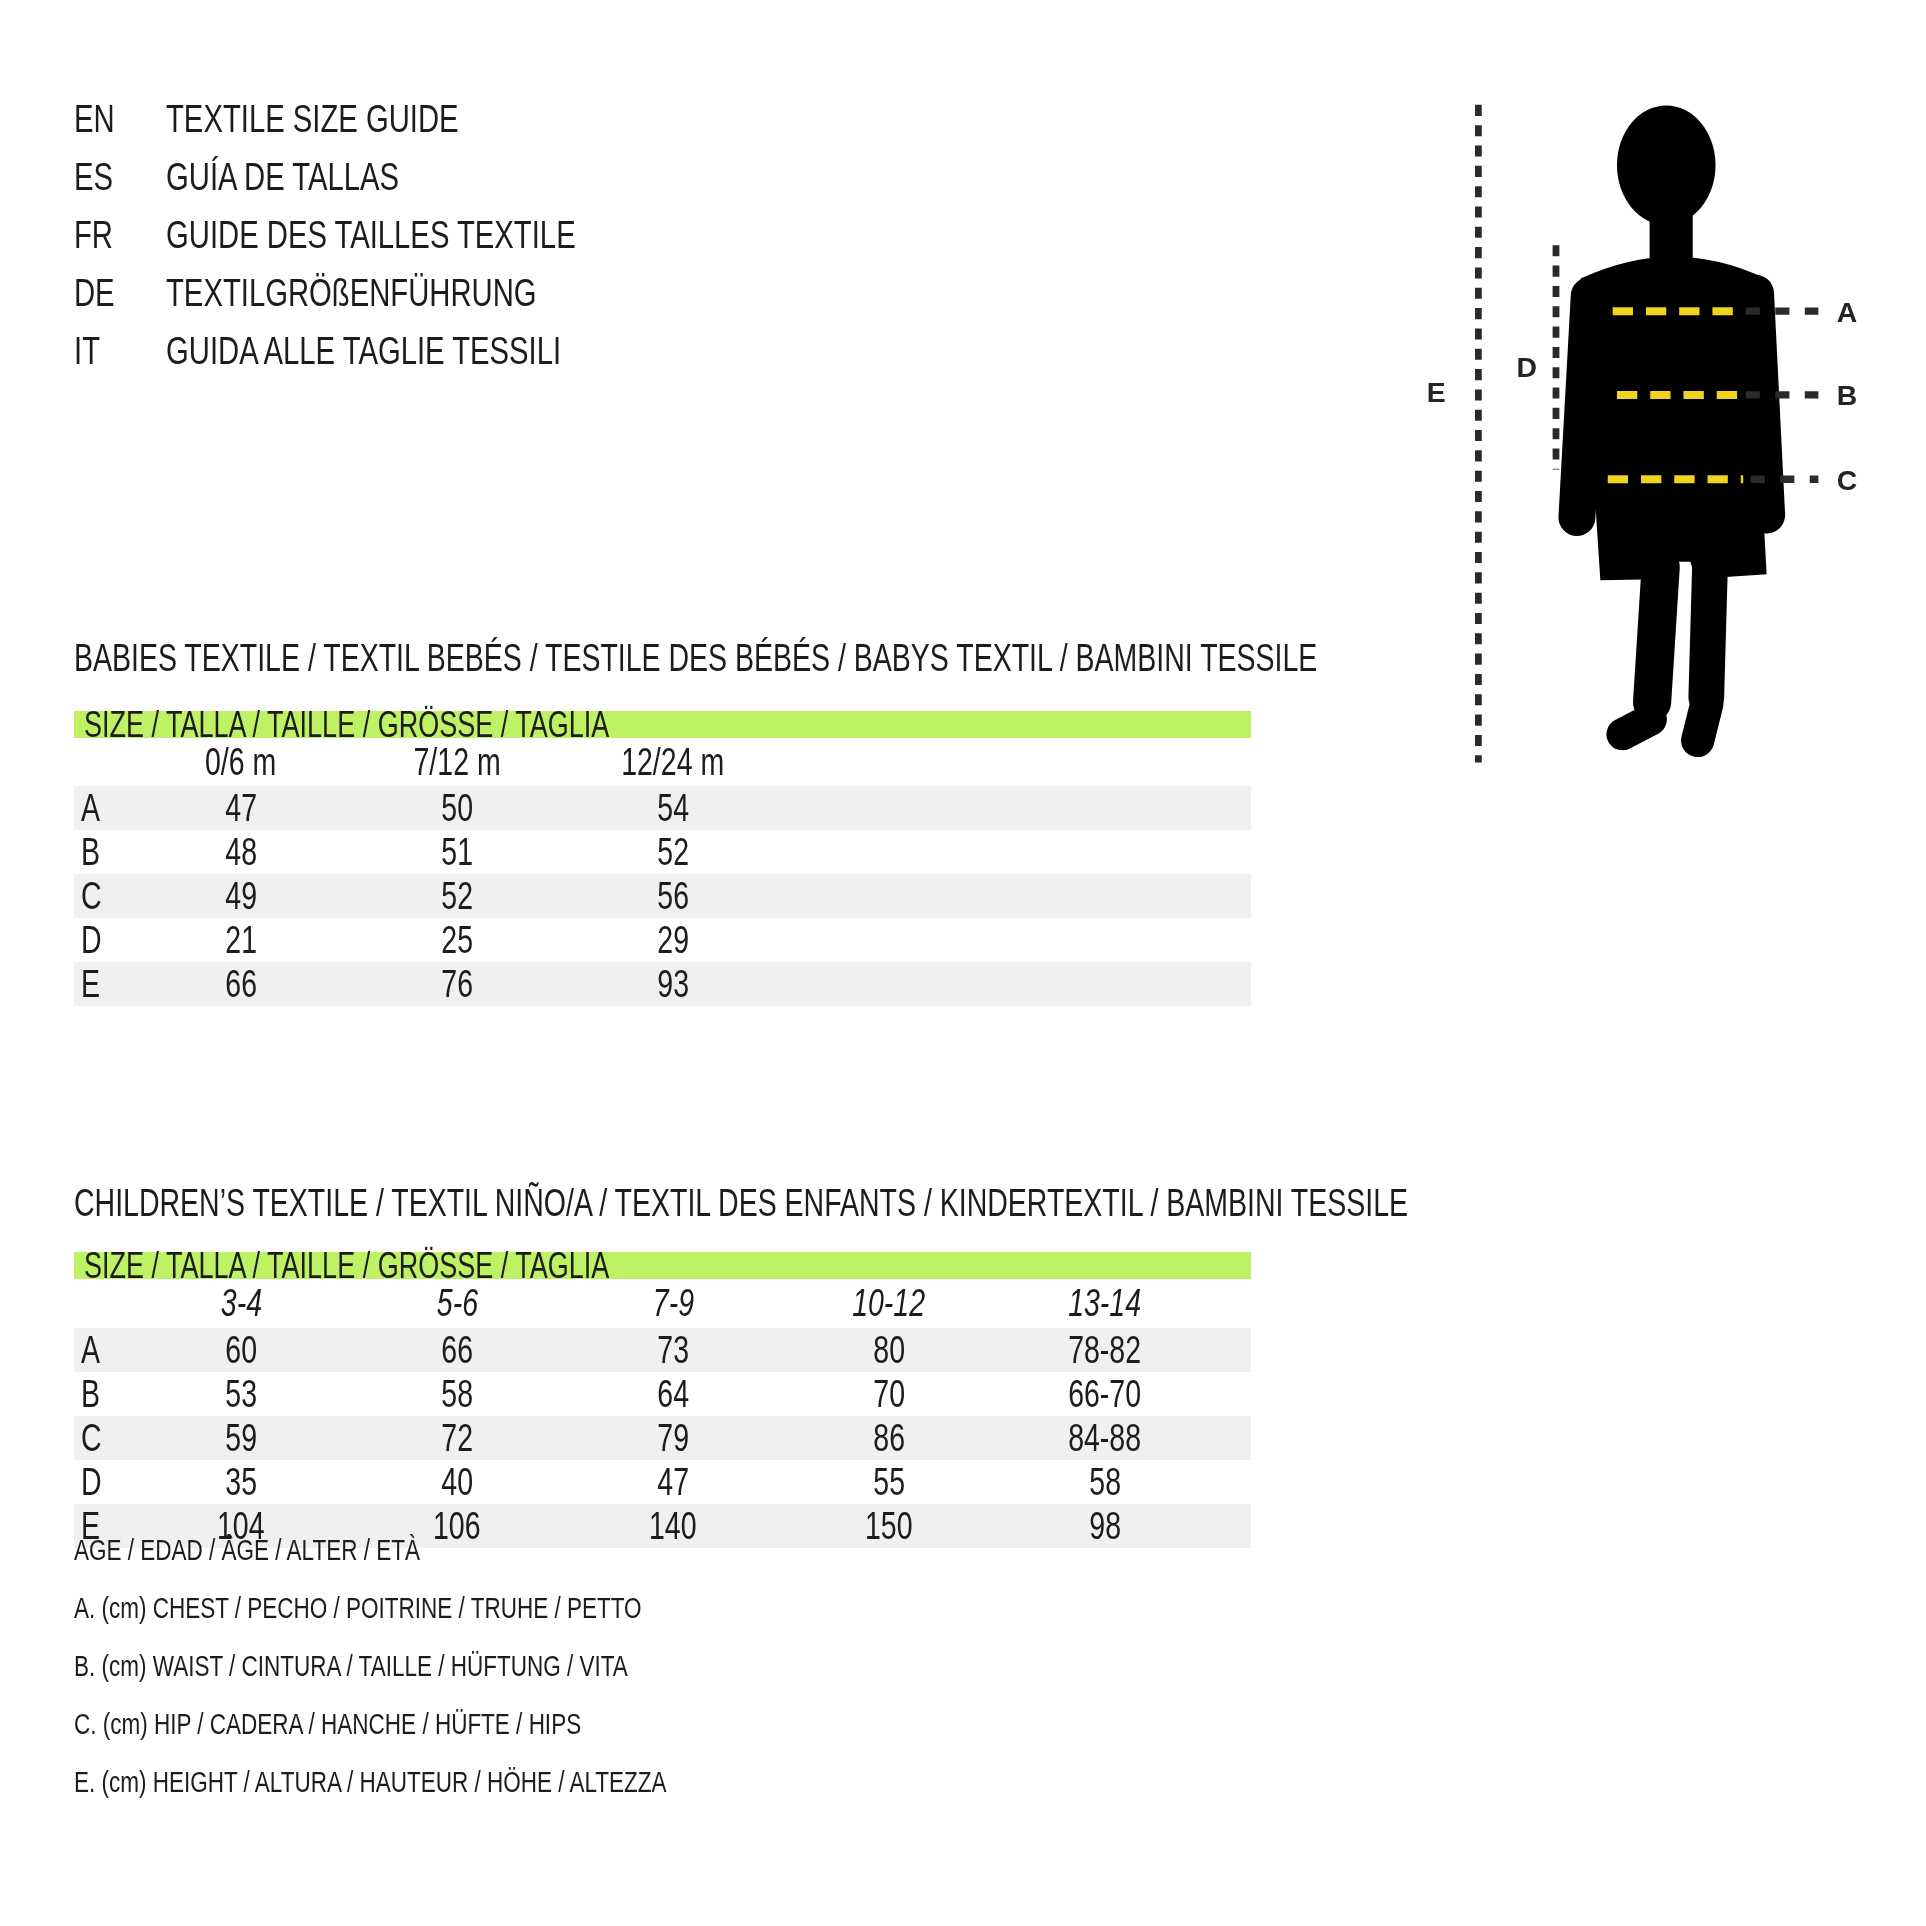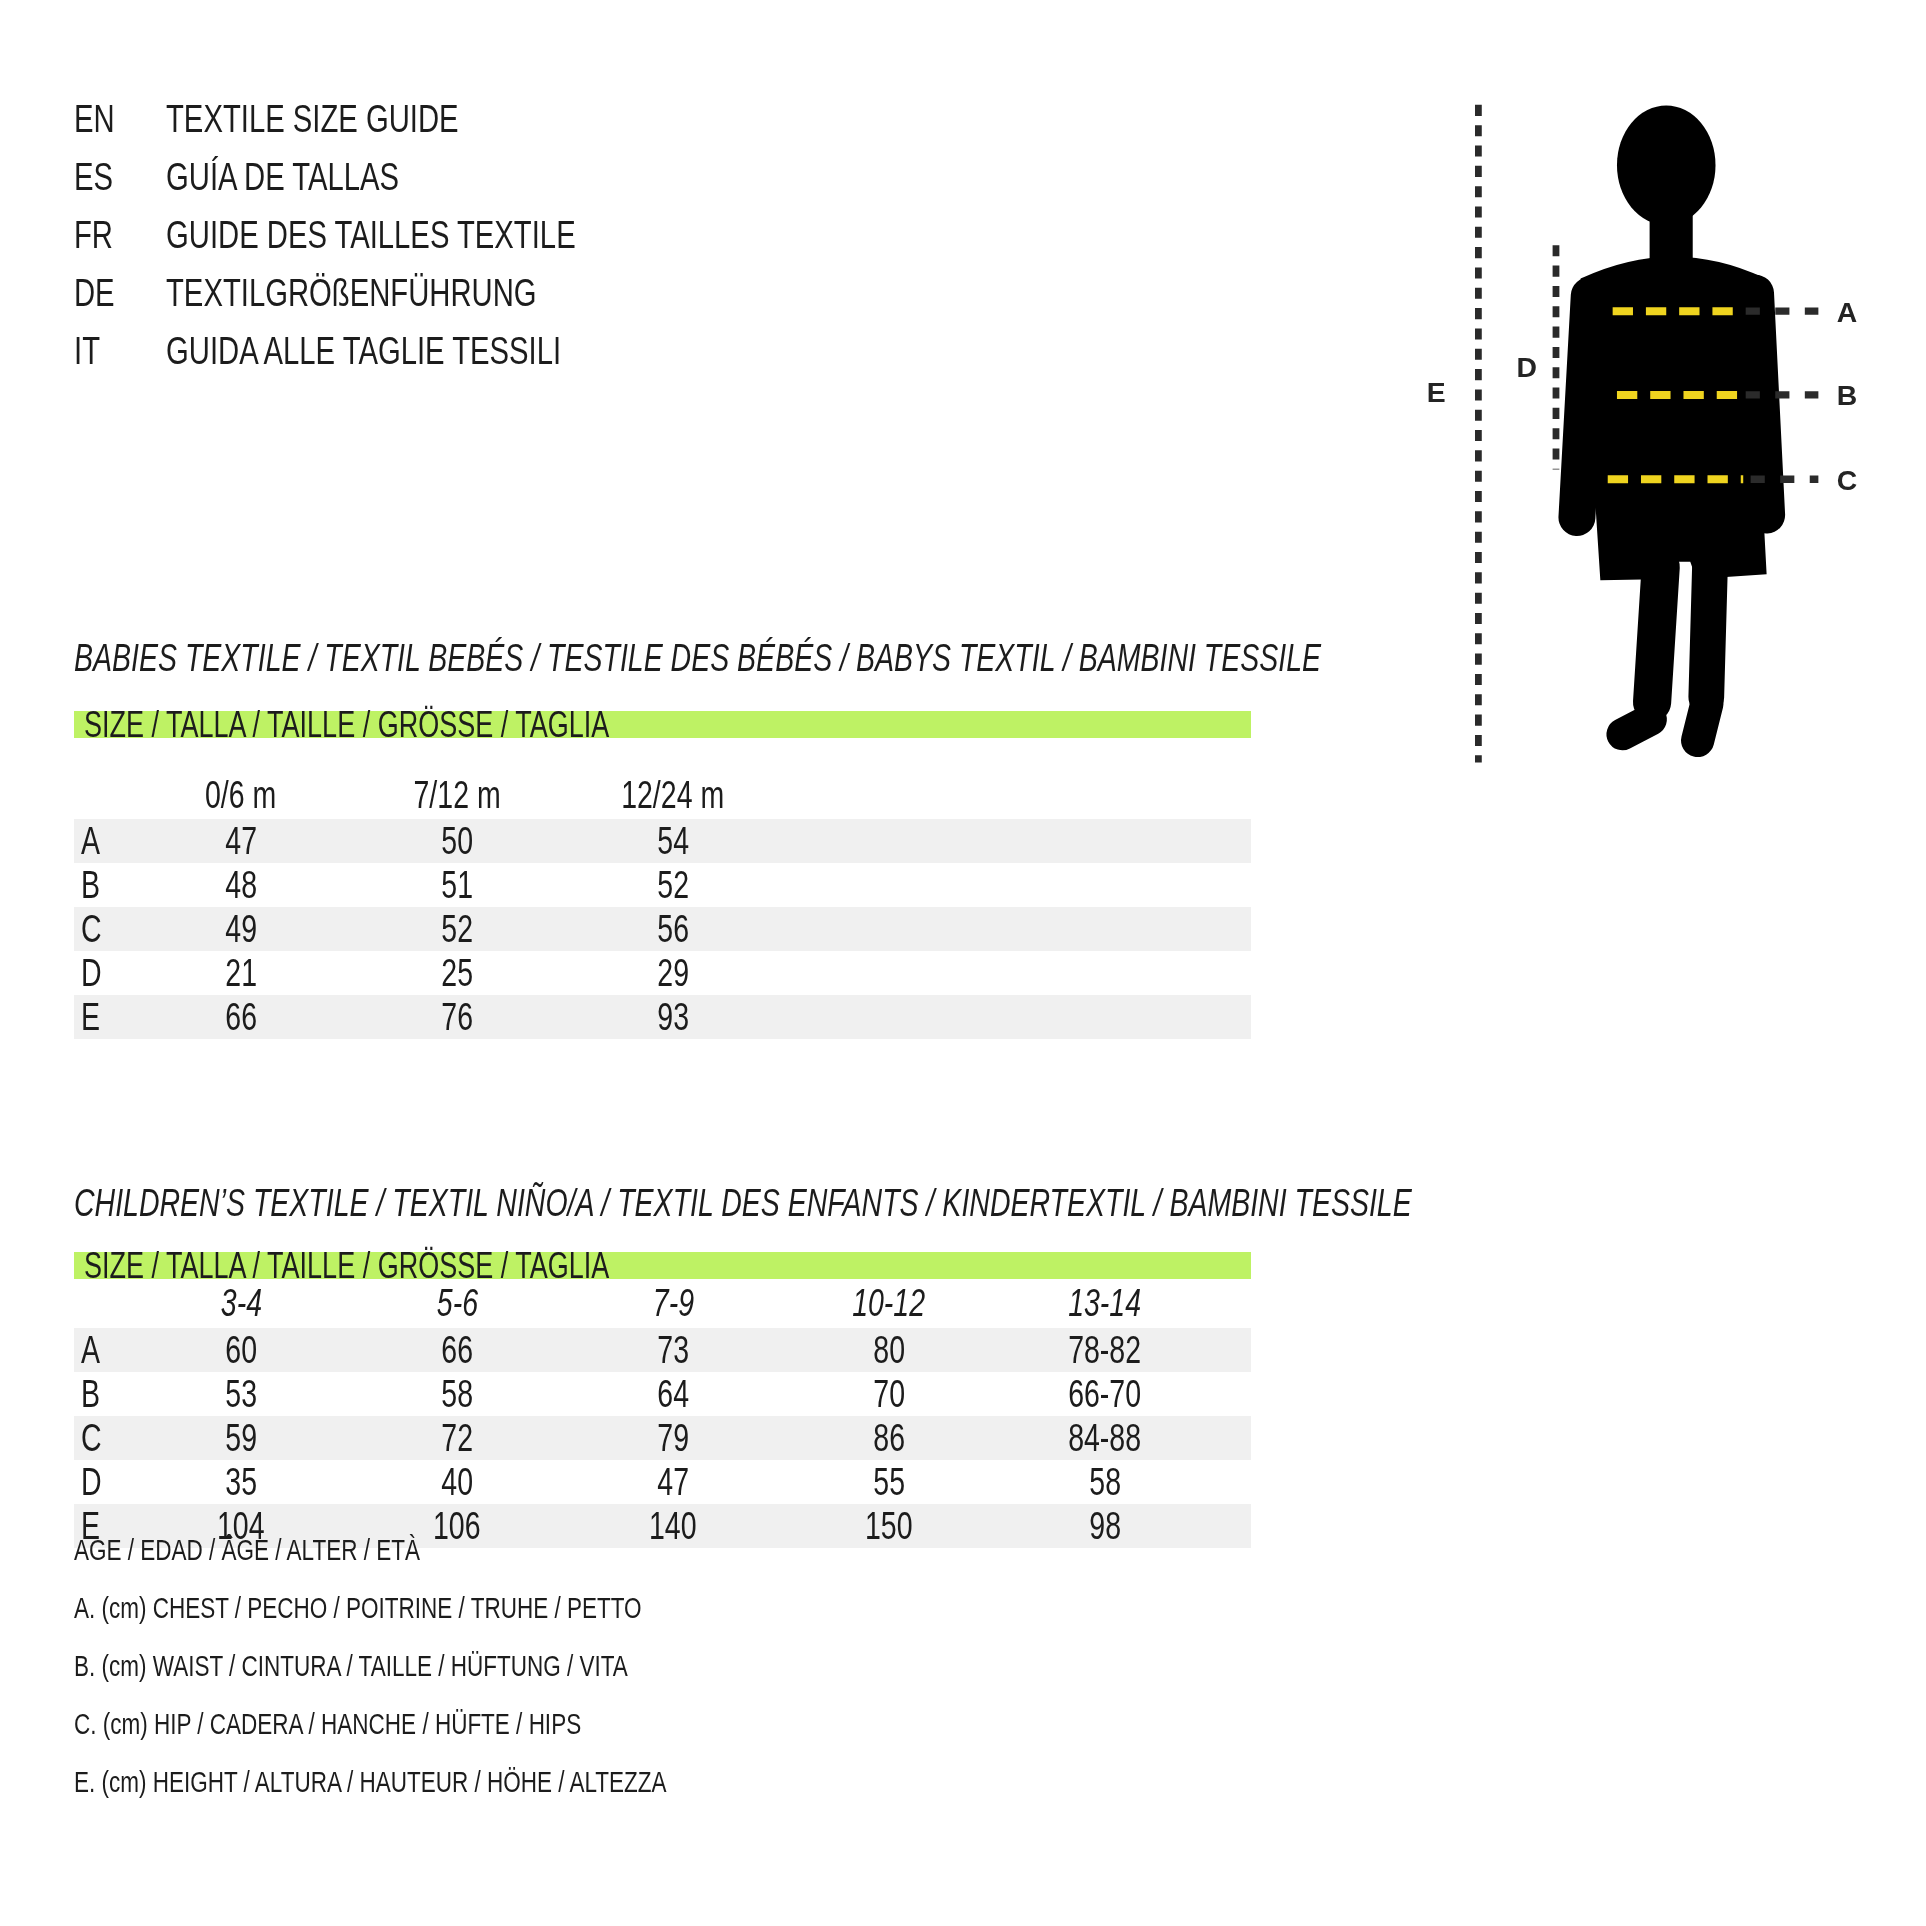--- a/index.html
+++ b/index.html
@@ -25,31 +25,31 @@
   .lang-row { display:flex; height:58px; align-items:center; font-size:39px; }
   .lang-code { width:92px; }
   
   .figure { position:absolute; left:1386px; top:86px; width:542px; height:709px; }
   .flabel { font:700 46px "Liberation Sans", sans-serif; fill:#242424; }
 
   
   .tbl { position:absolute; left:74px; width:1177px; }
   .tbl-babies   { top:635px; }
   .tbl-children { top:1132px;margin-top:48px; }
-  .tbl-title { height:46px; display:flex; align-items:center; font-size:38px;font-style:italic; }
+  .tbl-title { height:46px; display:flex; align-items:center; font-size:38px; }
   .tbl-babies .size-bar   { margin-top:30px; }
   .tbl-children .size-bar { margin-top:26px; }
   .size-bar {
     height:27px; background:#bef264; display:flex; align-items:center;
     padding-left:10px; box-sizing:border-box; font-size:36px;
   }
   .grid-b { display:grid; grid-template-columns:59px 216px 216px 216px; }
   .grid-c { display:grid; grid-template-columns:59px repeat(5, 216px); }
   .hdr-row { font-size:38px; }
-  .tbl-babies .hdr-row { height:48px;margin-top:33px; }
+  .tbl-babies .hdr-row { height:48px; }
   .tbl-children .hdr-row { height:49px;font-style:italic; }
   .data-row { height:44px; font-size:38px; }
   .data-row.stripe { background:#f0f0f0; }
   .rlabel { display:flex; align-items:center; padding-left:7.4px; }
   .cell { display:flex; align-items:center; justify-content:center; text-align:center; }
 
   
   .legend { position:absolute; left:74px; top:1521px; }
   .legend-line { height:58px; display:flex; align-items:center; font-size:30px; }
 </style>

